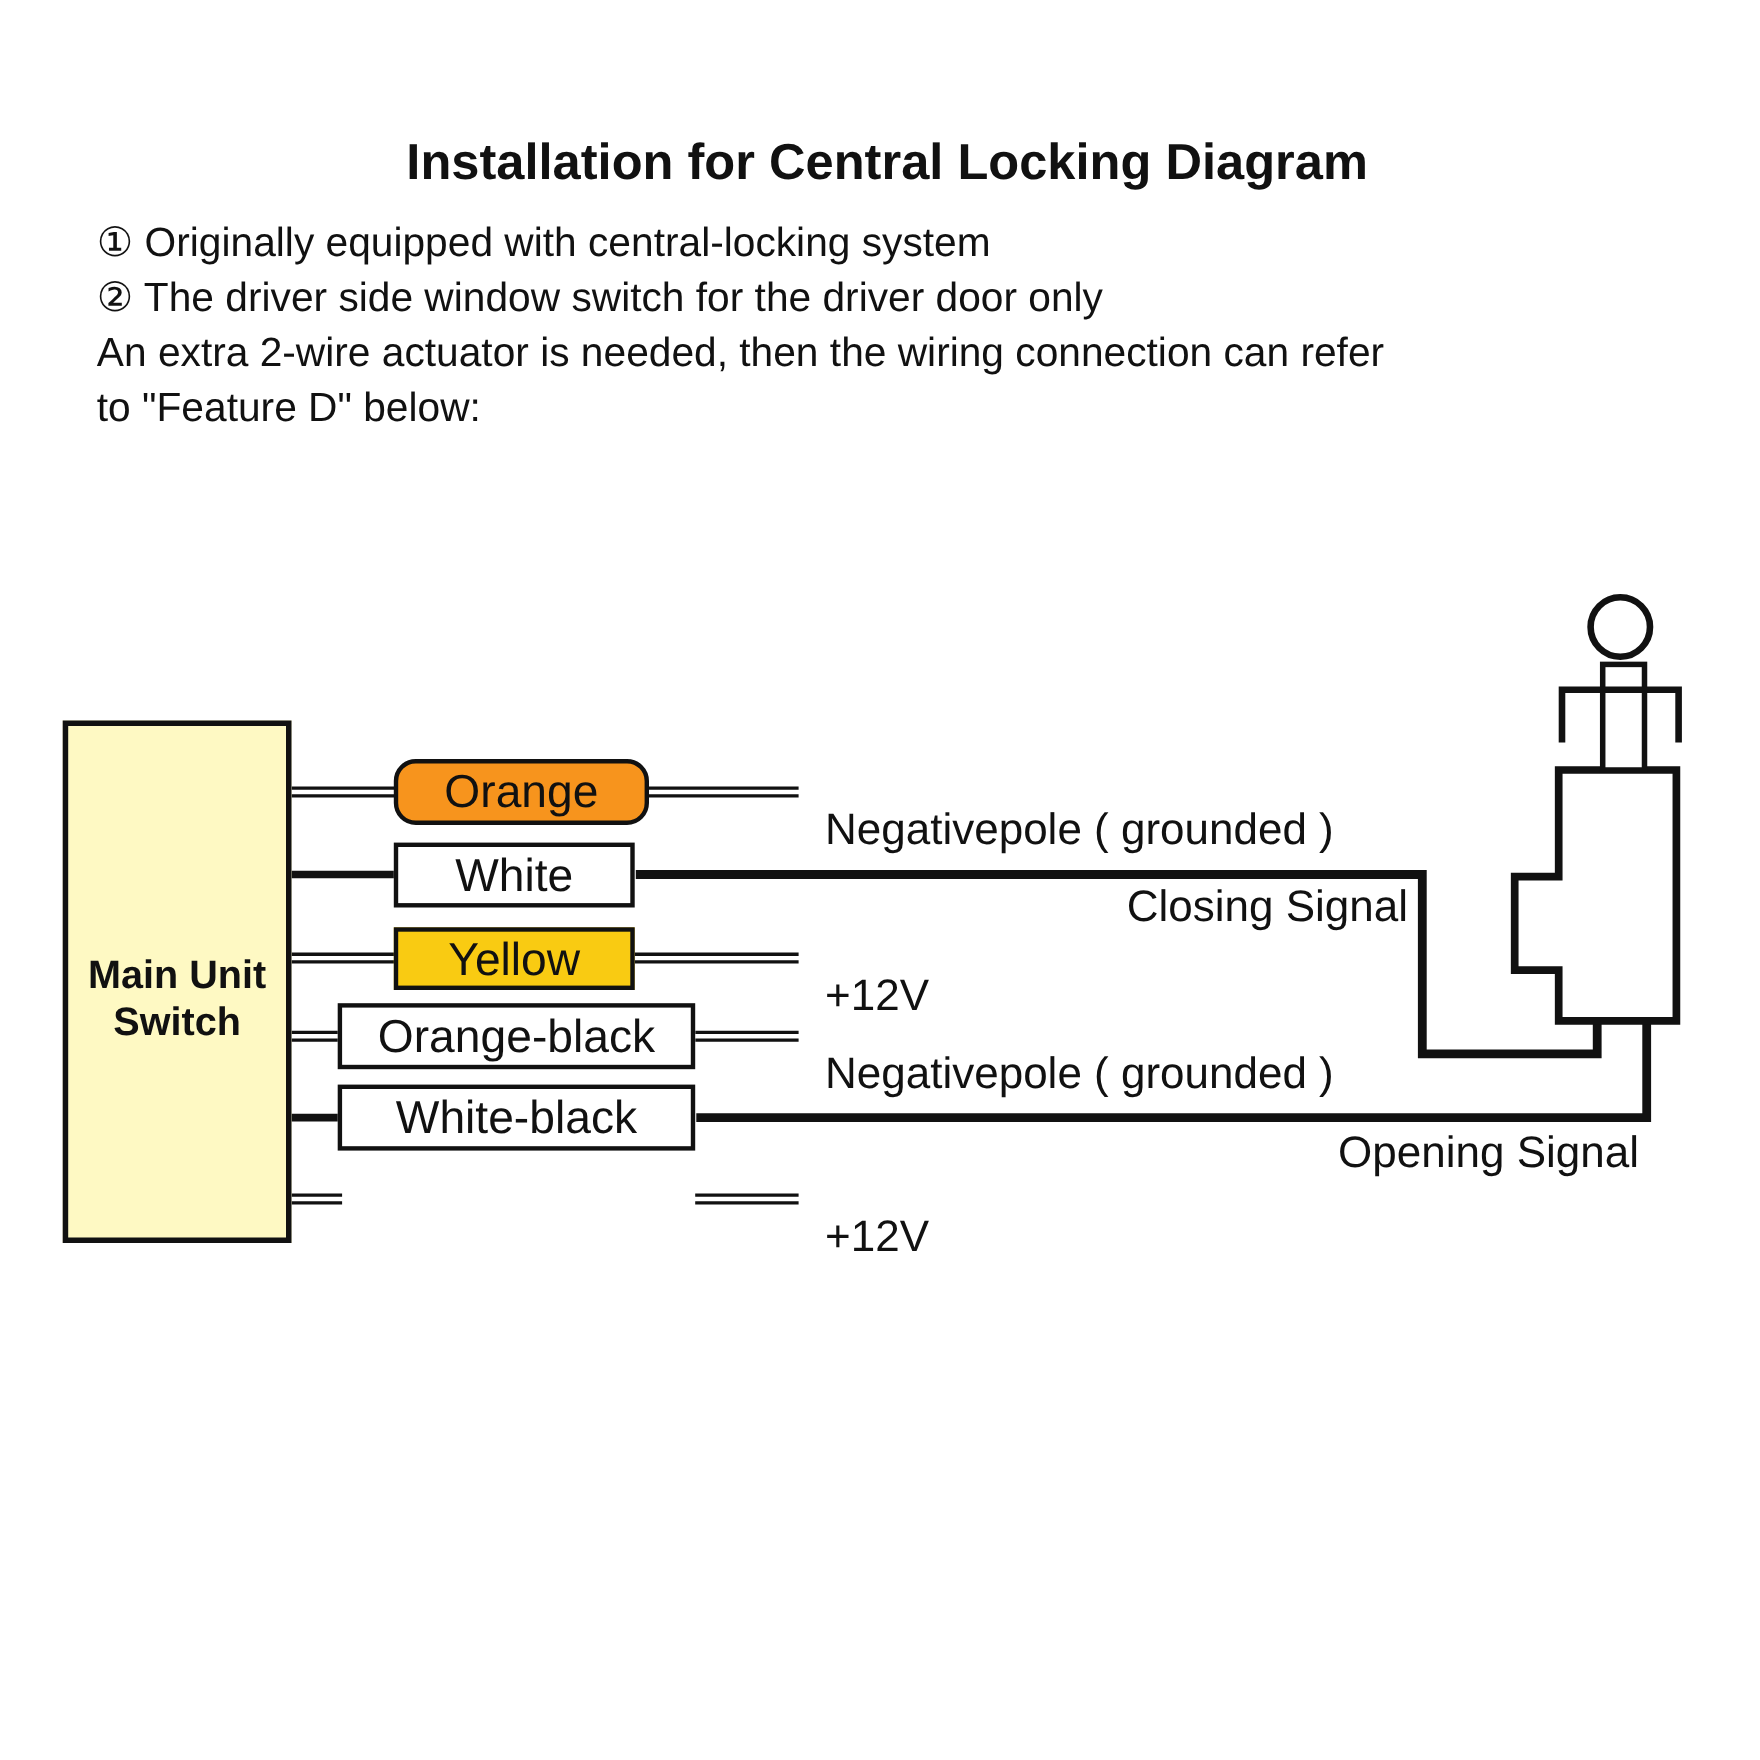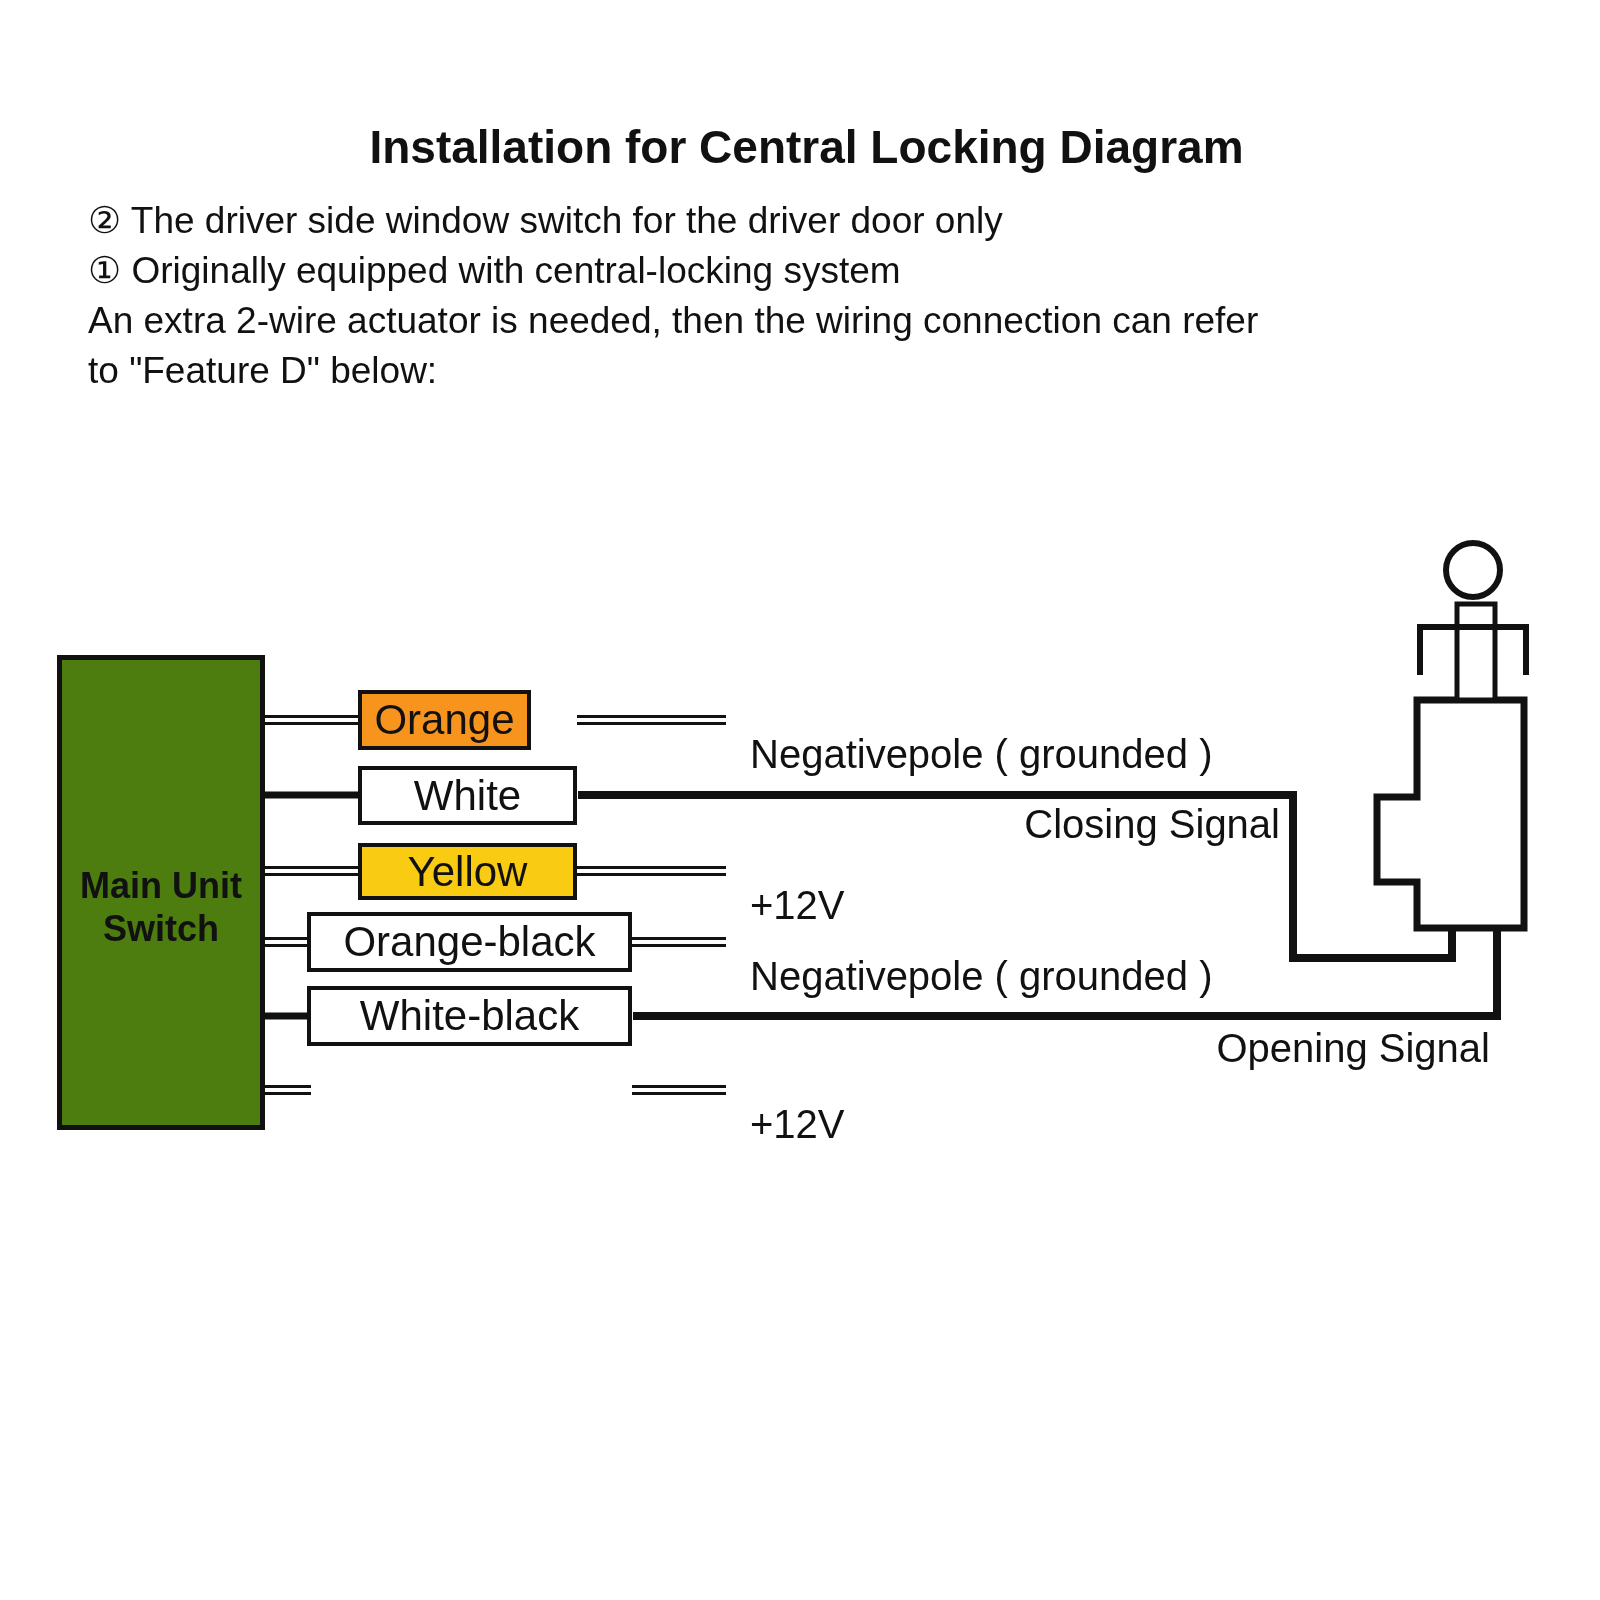--- a/index.html
+++ b/index.html
@@ -9,33 +9,33 @@
   }
   .abs{position:absolute;}
   .title{
     left:0;right:0;top:120px;text-align:center;
     font-size:46px;font-weight:bold;letter-spacing:0;
   }
   .notes{left:88px;top:196px;font-size:37px;line-height:50px;}
   .wire-svg{left:0;top:0;width:1600px;height:1600px;}
   .main-box{
     left:57px;top:655px;width:208px;height:475px;
-    border:5px solid #111;background:#4d7c0f;box-sizing:border-box;
+    border:5px solid #111;background:#fef9c3;box-sizing:border-box;
     display:flex;align-items:center;justify-content:center;
   }
   .main-box-label{
     text-align:center;font-size:36px;font-weight:bold;line-height:43px;
     transform:translateY(14px);
   }
   .wirebox{
     border:4px solid #111;background:#fff;box-sizing:border-box;
     display:flex;align-items:center;justify-content:center;
     font-size:42px;
   }
-  .wb-r1{left:358px;top:690px;width:173px;height:60px;}
+  .wb-r1{left:358px;top:690px;width:232px;height:60px;border-radius:20px;}
   .wb-r2{left:358px;top:766px;width:219px;height:59px;}
   .wb-r3{left:358px;top:843px;width:219px;height:57px;}
   .wb-r4{left:307px;top:912px;width:325px;height:60px;}
   .wb-r5{left:307px;top:986px;width:325px;height:60px;}
   .wb-r6{left:307px;top:1060px;width:325px;height:60px;}
   .term{
     left:750px;height:48px;line-height:48px;font-size:40px;white-space:nowrap;margin-top:34px;
   }
   .term-r1{top:696px;}
   .term-r3{top:847px;}
@@ -80,22 +80,22 @@
       <path d="M1417 700 L1417 797 L1377 797 L1377 882 L1417 882 L1417 928 L1524 928 L1524 700 Z" fill="#ffffff" stroke="#111" stroke-width="7"></path>
       <rect x="1457" y="604" width="38" height="96" fill="#ffffff" stroke="#111" stroke-width="5"></rect>
       <path d="M1420 675 L1420 627 L1526 627 L1526 675" fill="none" stroke="#111" stroke-width="6"></path>
       <circle cx="1473" cy="570" r="27" fill="#ffffff" stroke="#111" stroke-width="6"></circle>
     </g>
   </svg>
 
   <div class="abs title">Installation for Central Locking Diagram</div>
 
   <div class="abs notes">
+    <div>① Originally equipped with central-locking system</div>
     <div>② The driver side window switch for the driver door only</div>
-    <div>① Originally equipped with central-locking system</div>
     <div>An extra 2-wire actuator is needed, then the wiring connection can refer</div>
     <div>to "Feature D" below:</div>
   </div>
 
   <div class="abs main-box">
     <div class="main-box-label">
       <div>Main Unit</div>
       <div>Switch</div>
     </div>
   </div>

